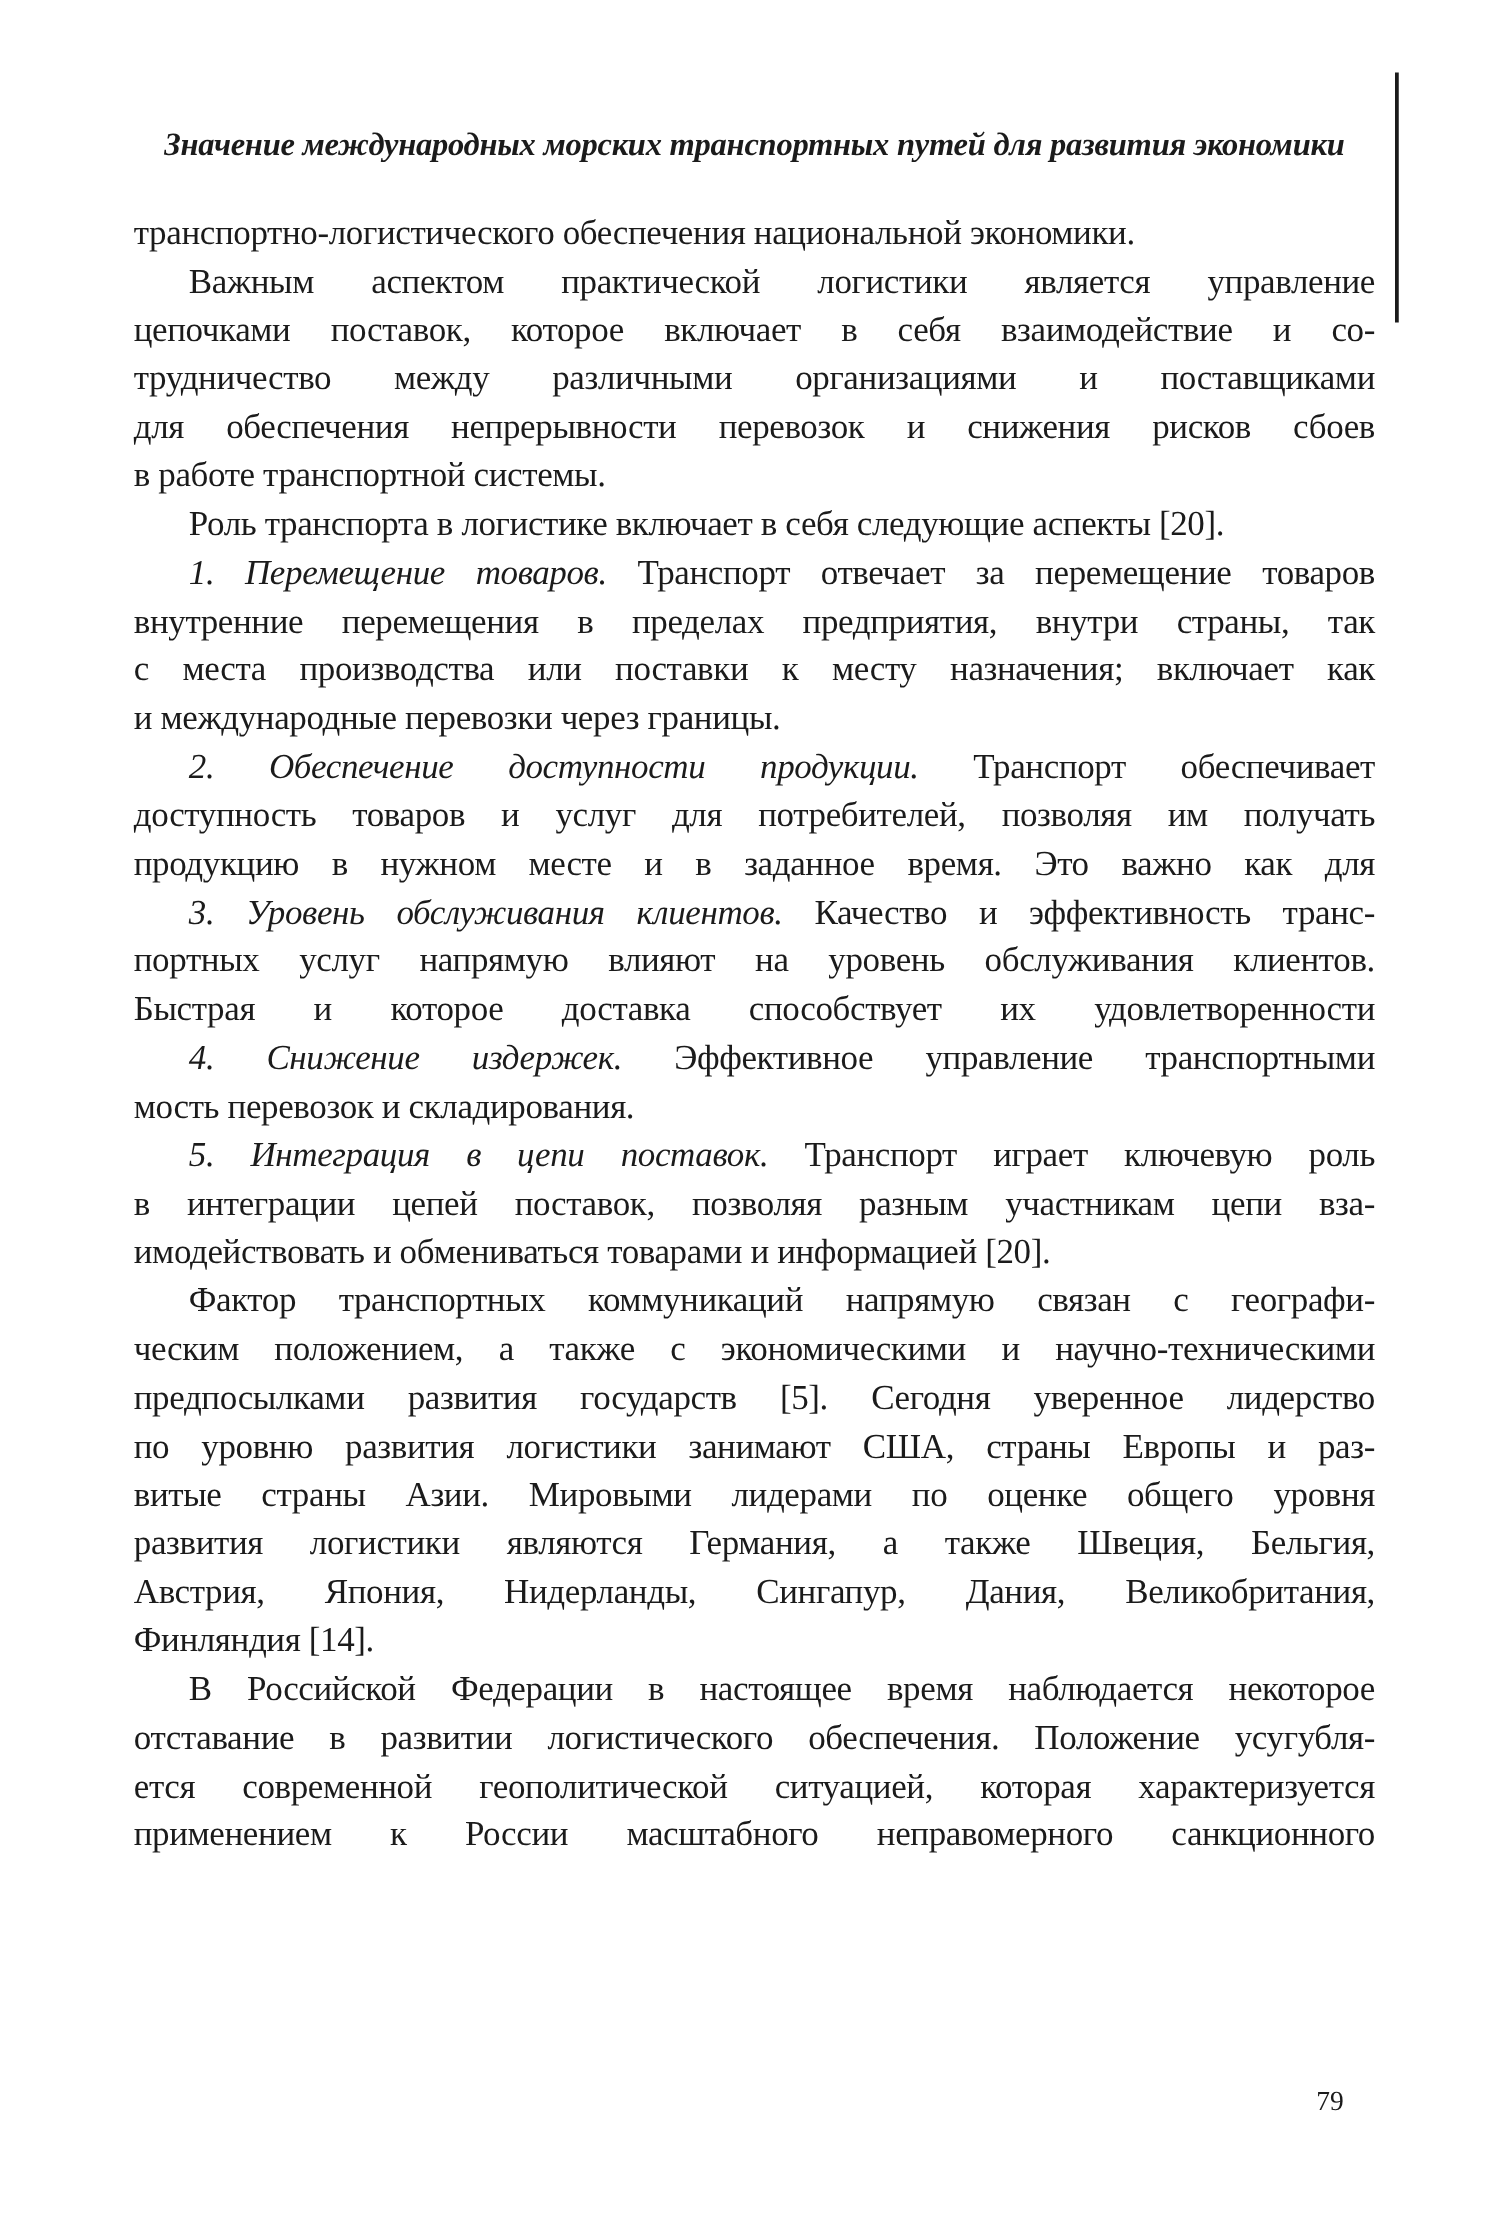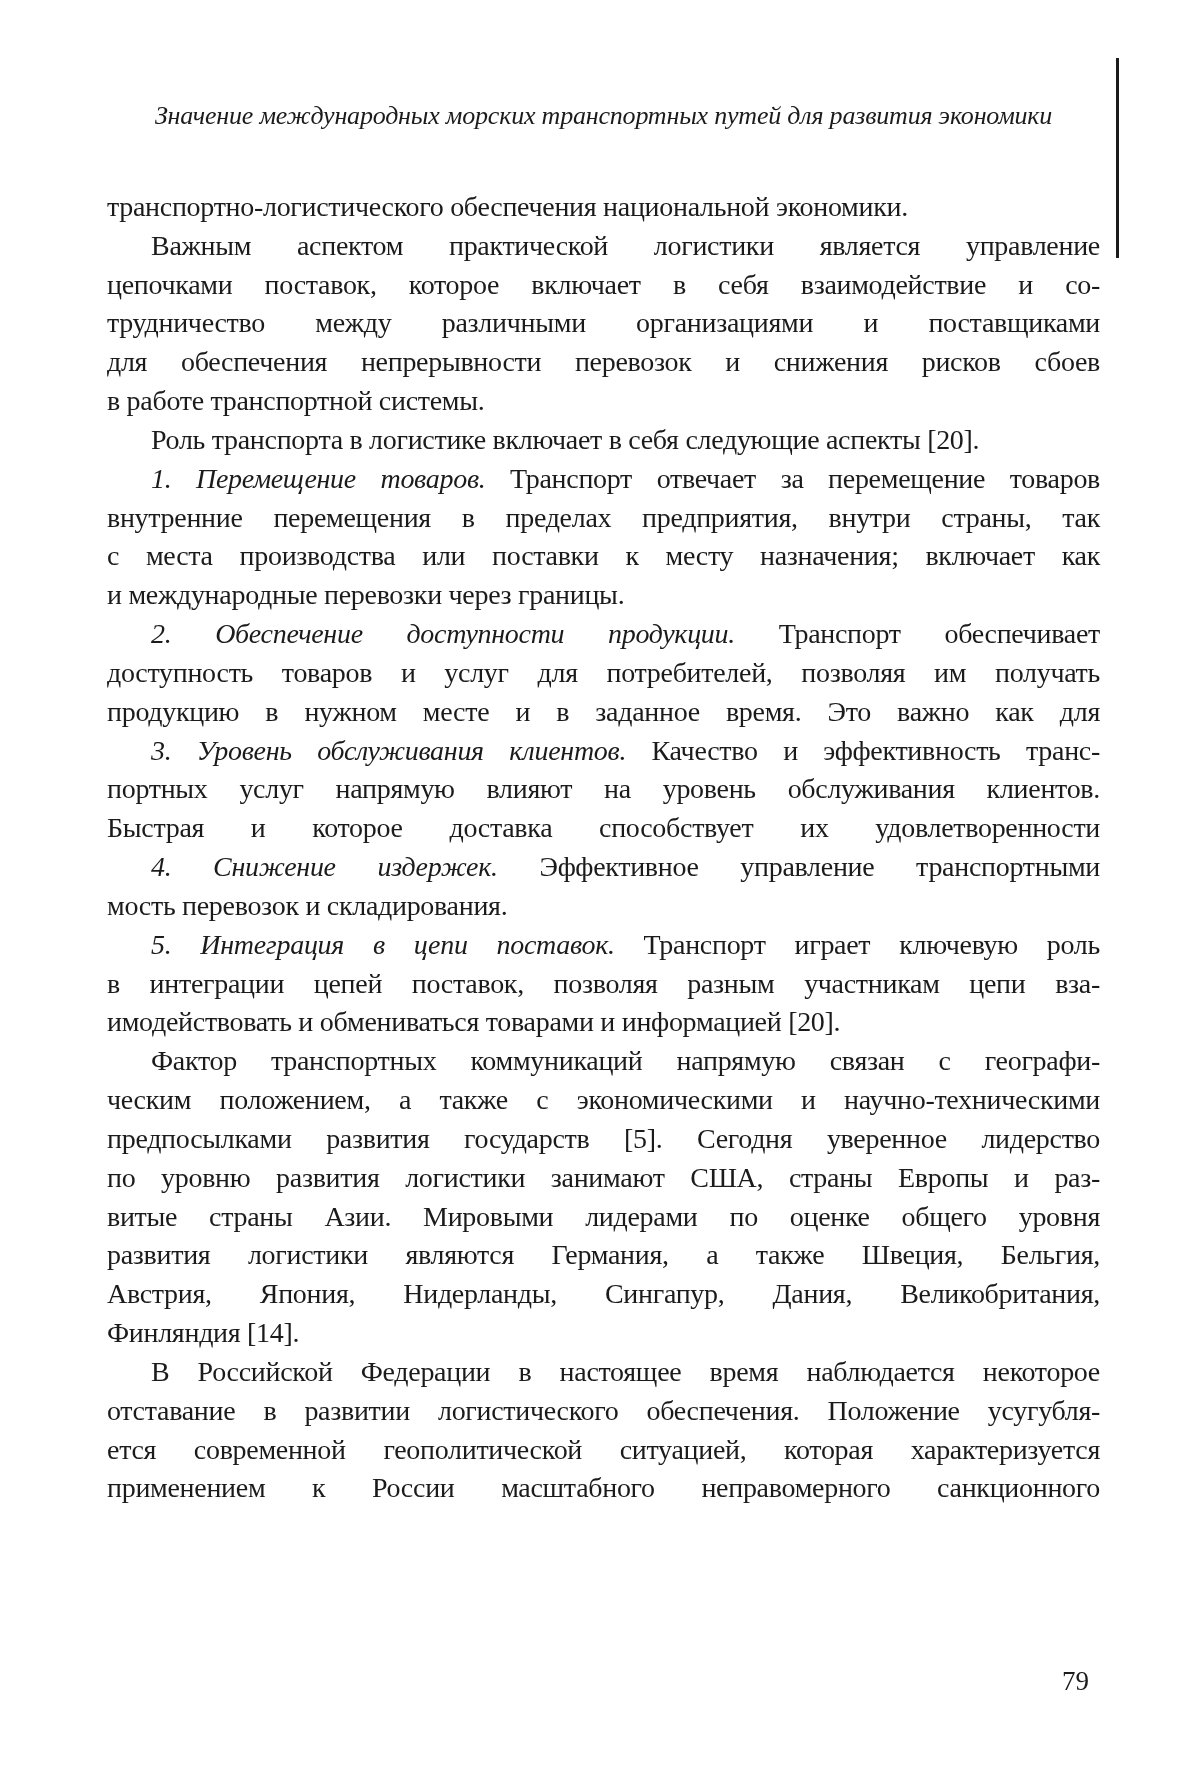--- a/index.html
+++ b/index.html
@@ -17,37 +17,37 @@
     font-family: "Liberation Serif", "DejaVu Serif", serif;
     color: #1b1b1b;
   }
   .running-head {
     position: absolute;
     top: 100px;
     left: 107px;
     width: 993px;
     text-align: center;
     font-style: italic;
-    font-weight: normal;
+    font-weight: bold;
     font-size: 26px;
     line-height: 32px;
     letter-spacing: -0.2px;
     white-space: nowrap;
   }
   .vrule {
     position: absolute;
     left: 1116px;
     top: 58px;
     width: 2.5px;
     height: 200px;
     background: #1b1b1b;
   }
   .body-text {
     position: absolute;
-    top: 188px;
+    top: 168px;
     left: 107px;
     width: 993px;
     font-size: 28px;
     letter-spacing: -0.3px;
   }
   .line {
     line-height: 38.83px;
     height: 38.83px;
     text-align: justify;
     text-align-last: justify;
@@ -59,24 +59,24 @@
   }
   .line.indent {
     text-indent: 44px;
   }
   .ital {
     font-style: italic;
   }
   .page-number {
     position: absolute;
     top: 1662px;
-    left: 121px;
+    left: 107px;
     width: 968px;
     text-align: right;
-    font-size: 27px;
+    font-size: 22px;
     line-height: 38px;
   }
 </style>
 </head>
 <body>
 
 <div class="page">
   <div class="running-head">Значение международных морских транспортных путей для развития экономики</div>
 
   <div class="vrule"></div>

